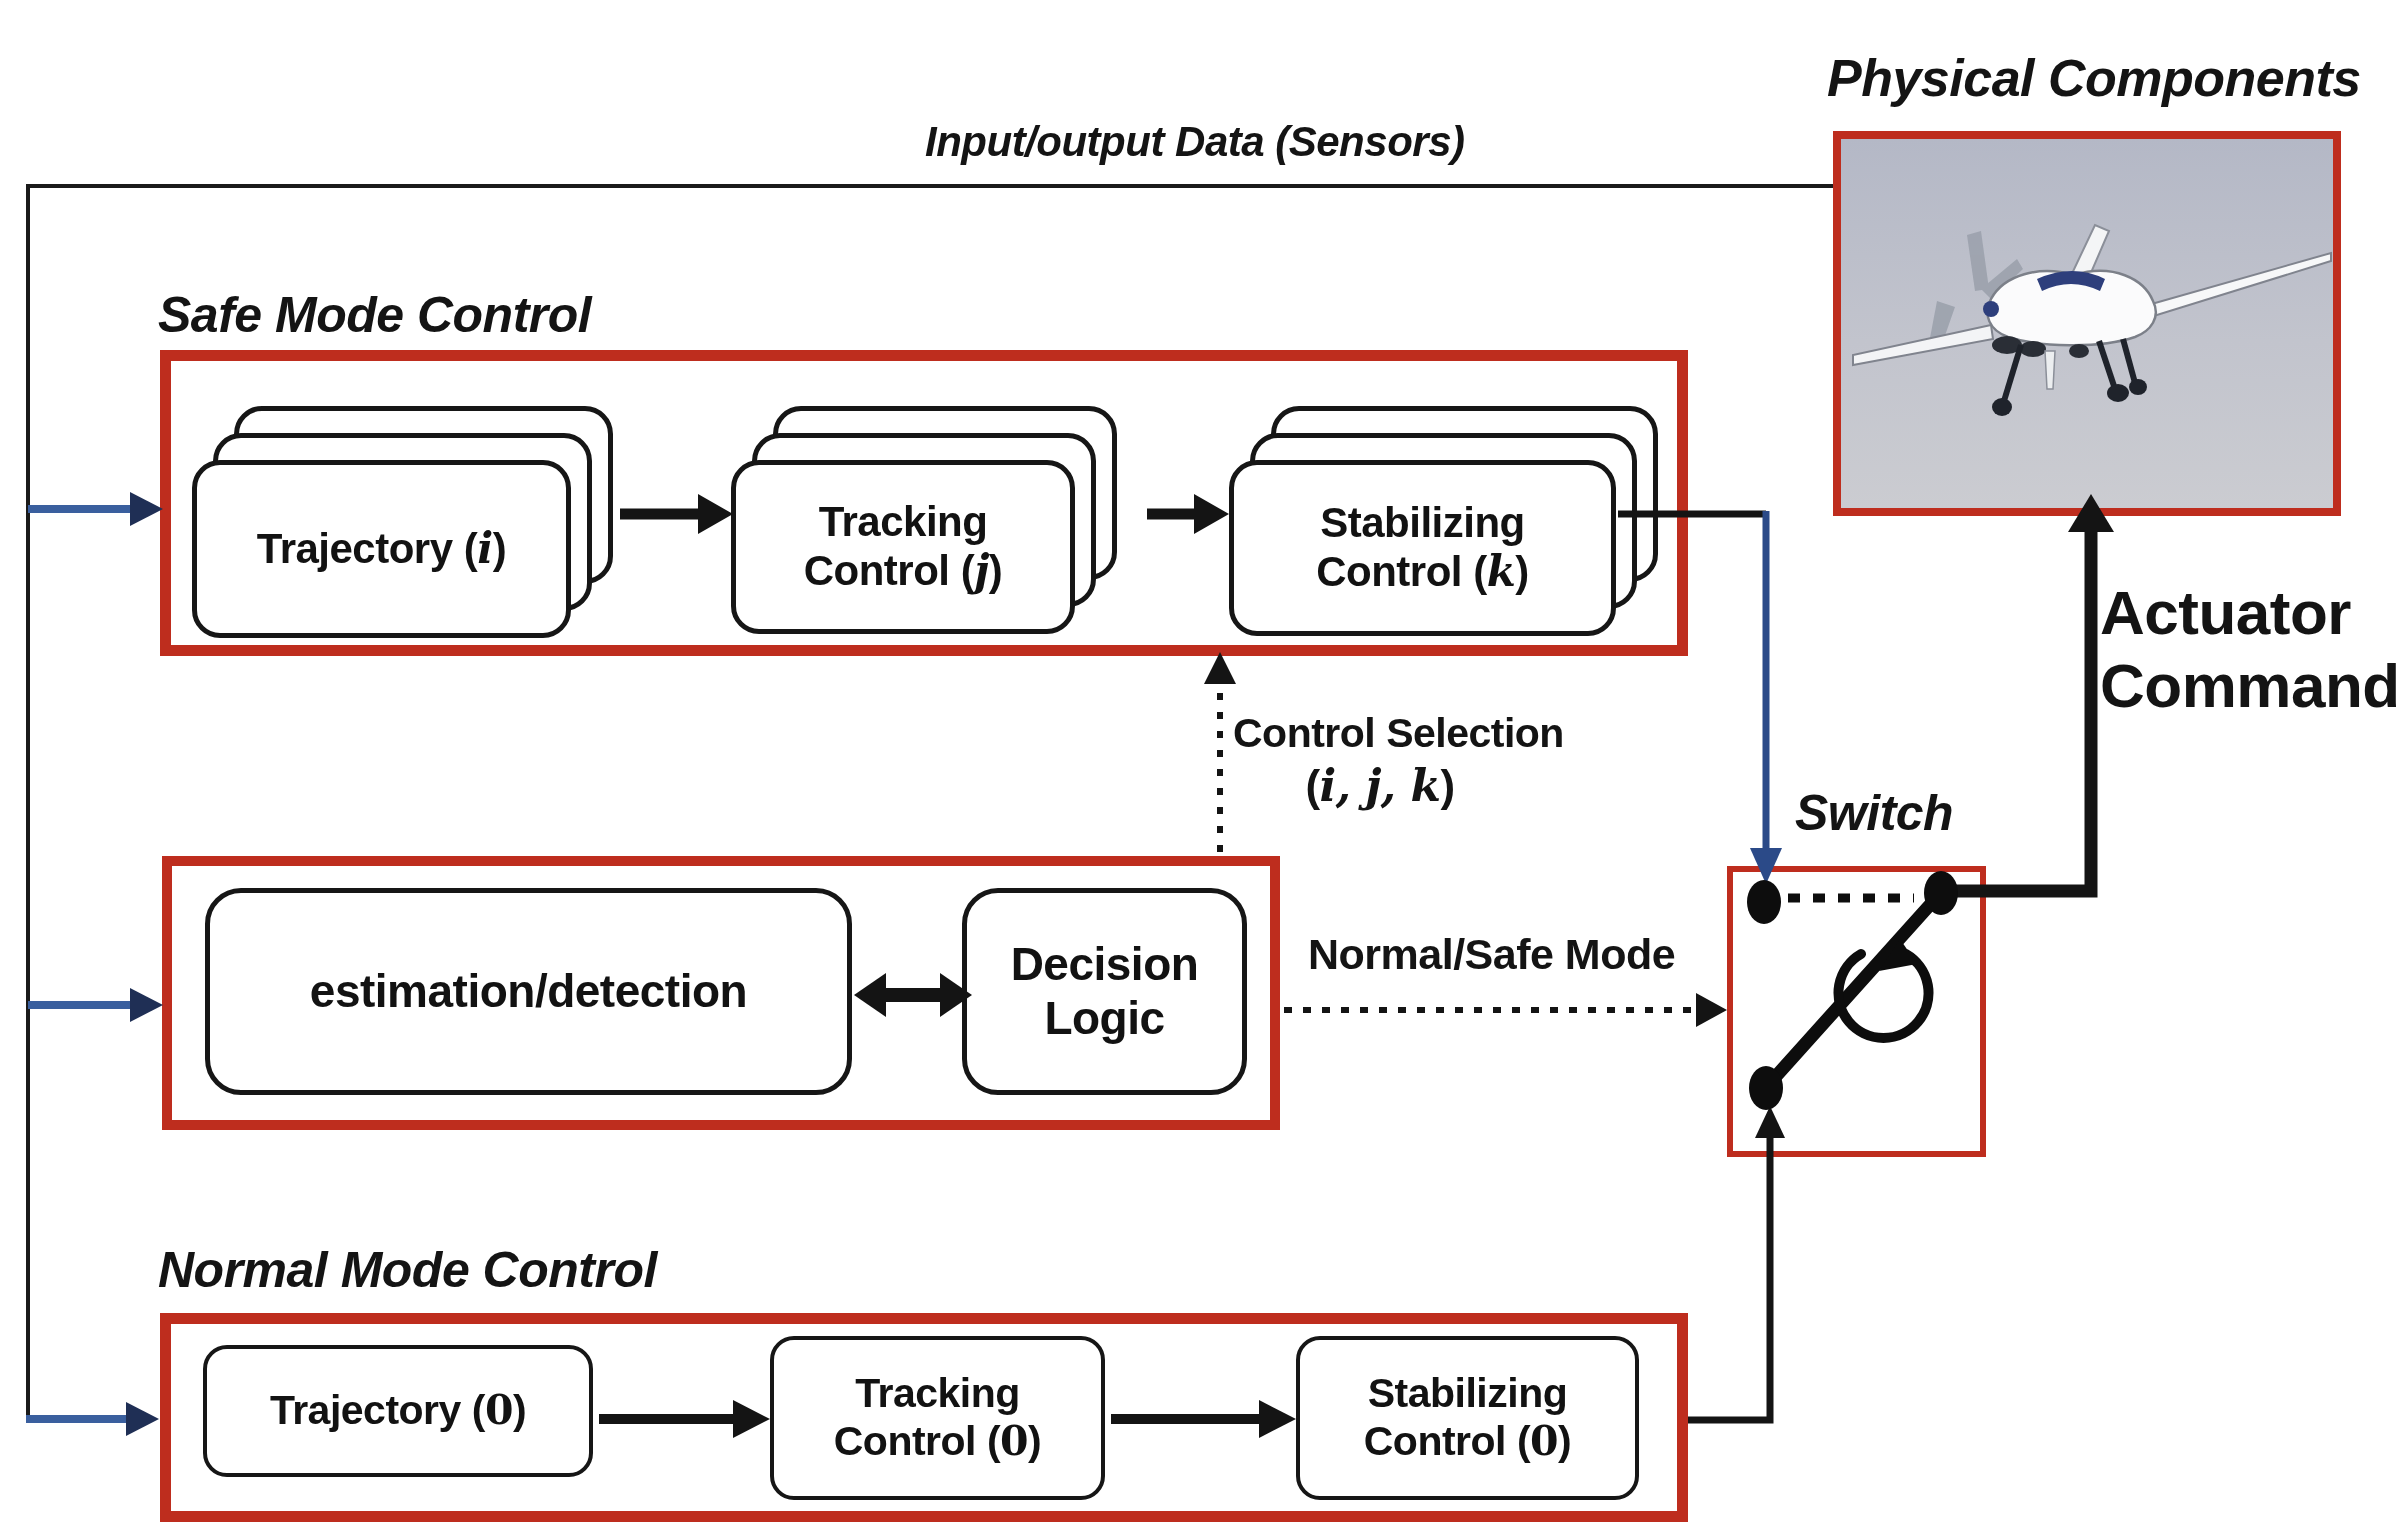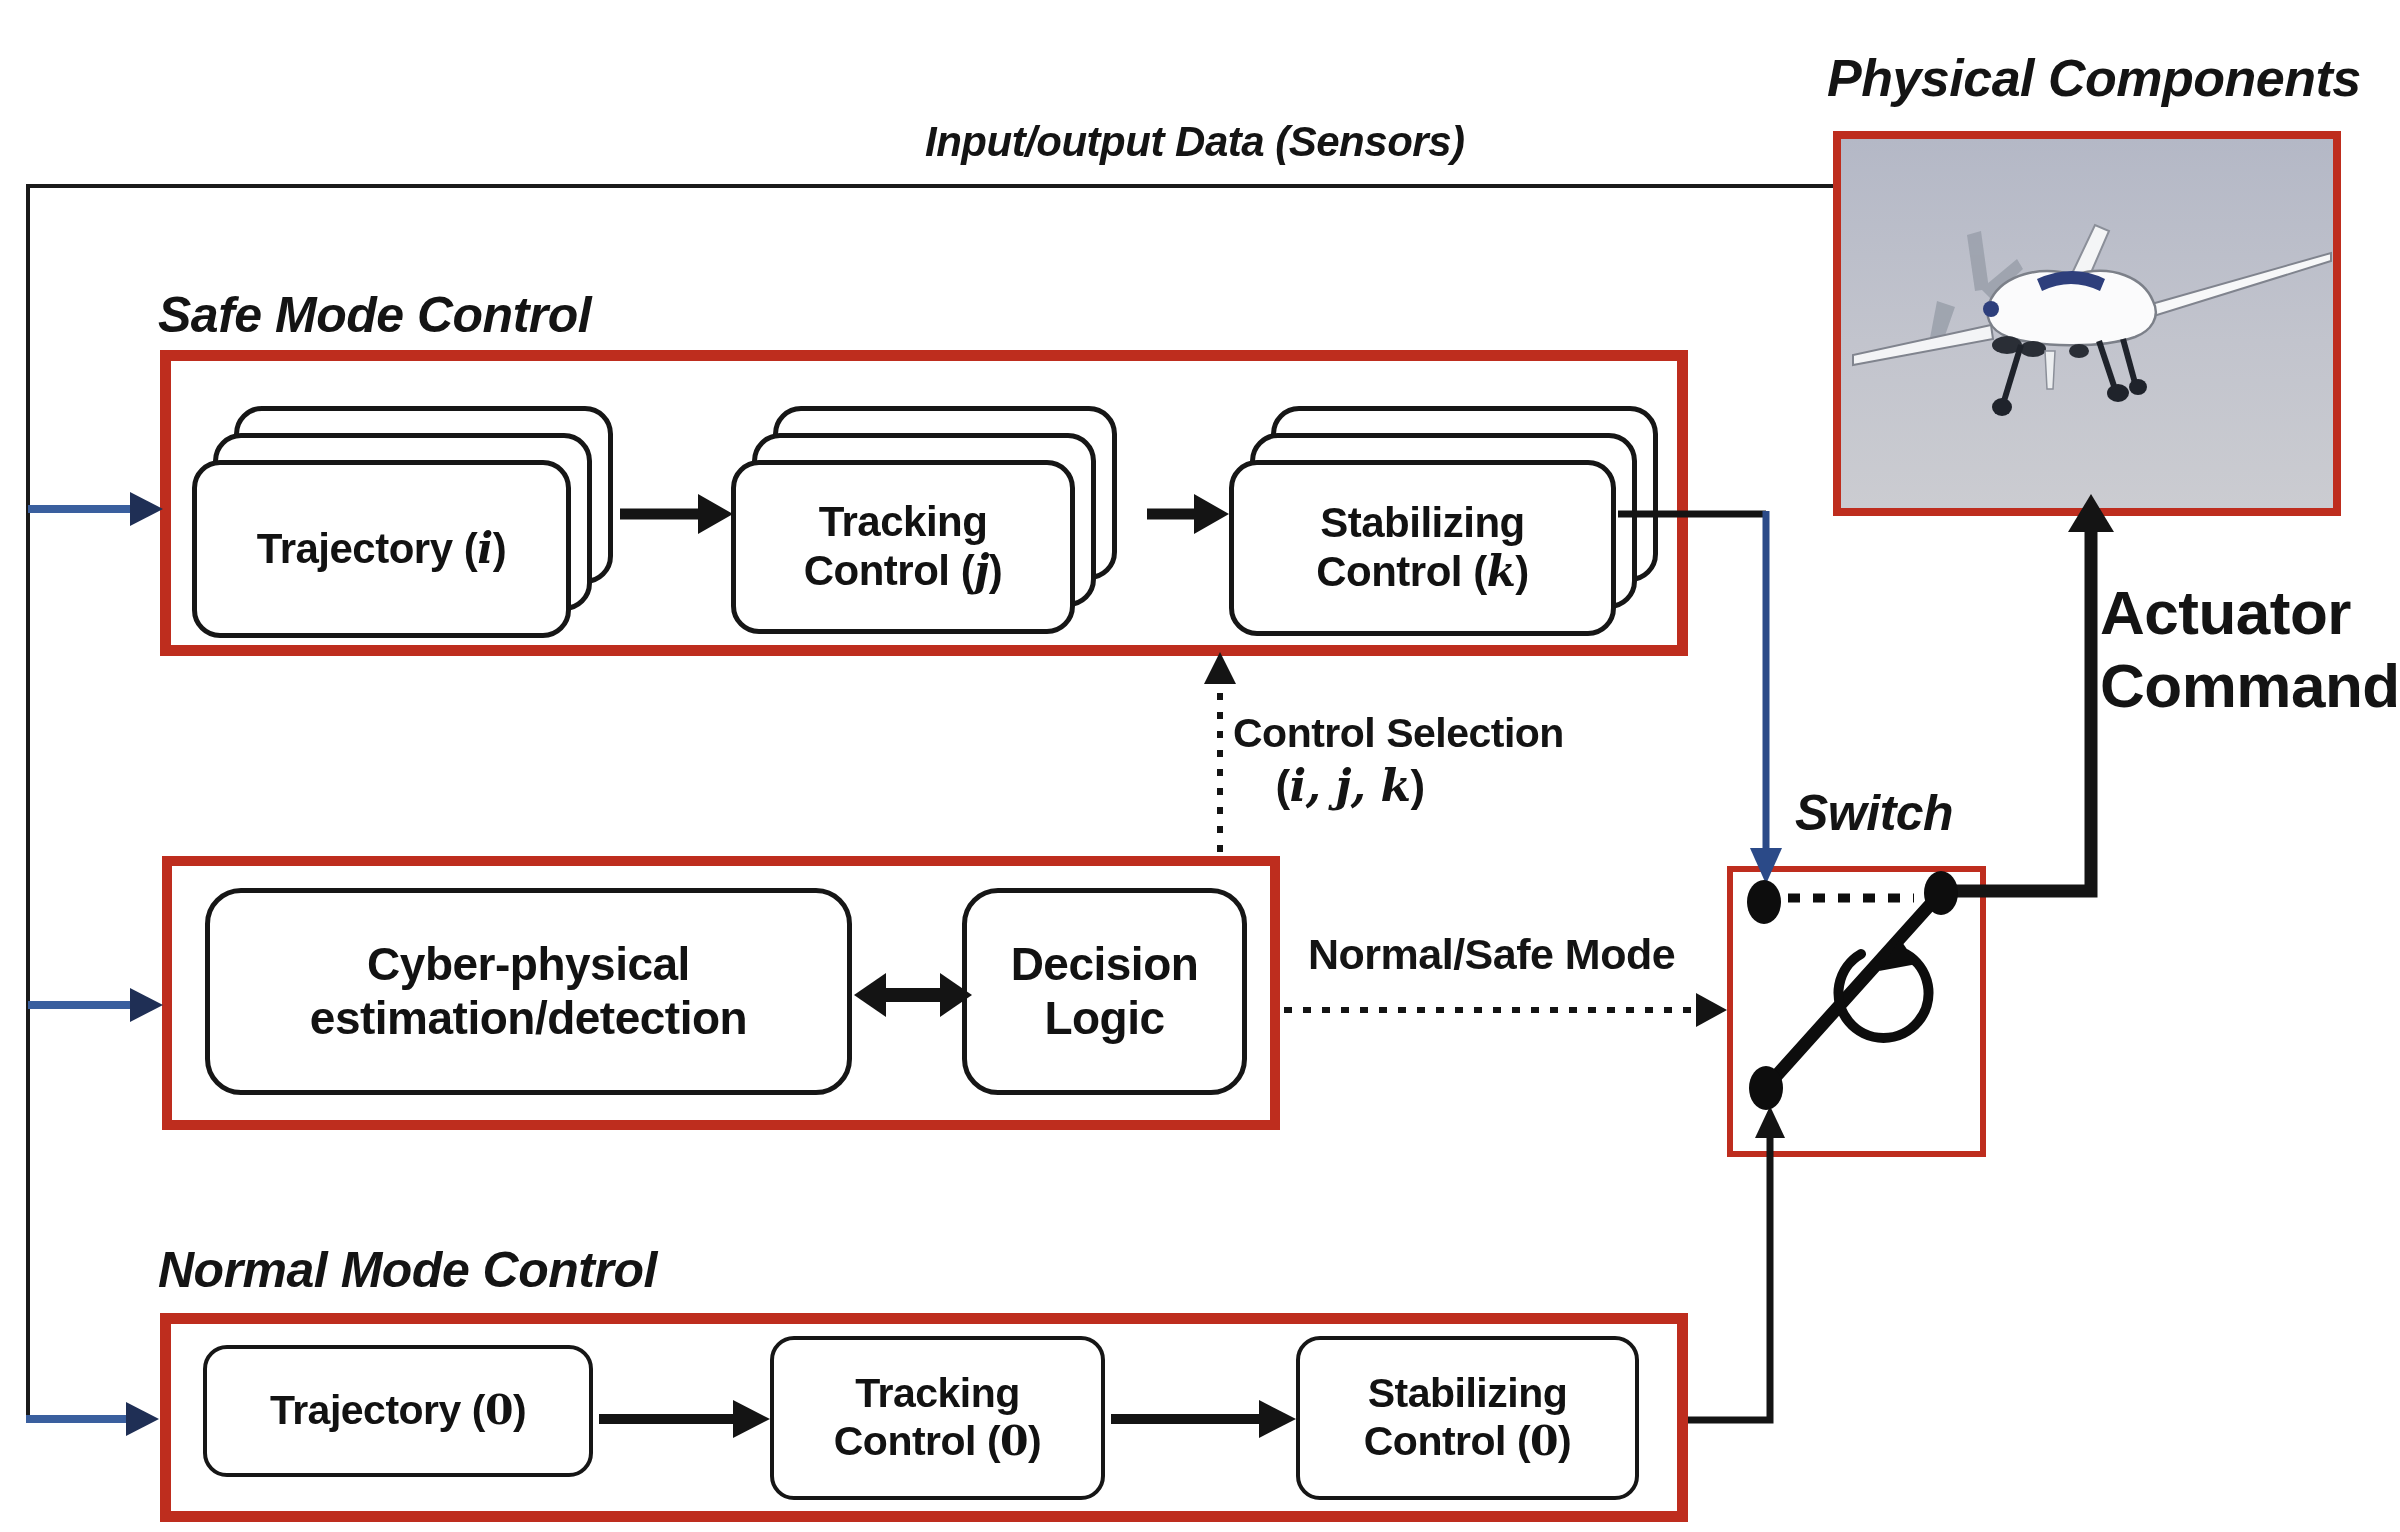--- a/index.html
+++ b/index.html
@@ -32,21 +32,21 @@
 
   <div class="abs title" style="left:158px;top:286px;font-size:50px;">Safe Mode Control</div>
 
 
   <div class="abs title" style="left:158px;top:1241px;font-size:50px;">Normal Mode Control</div>
 
   <div class="abs title" style="left:1795px;top:784px;font-size:50px;">Switch</div>
 
   <div class="abs note" style="left:1233px;top:710px;font-size:41px;">Control Selection</div>
 
-  <div class="abs note" style="left:1220px;top:760px;width:260px;text-align:center;font-size:44px;"><span>(</span><span class="mv">i, j, k</span><span>)</span></div>
+  <div class="abs note" style="left:1250px;top:760px;width:260px;text-align:center;font-size:44px;"><span>(</span><span class="mv">i, j, k</span><span>)</span></div>
 
   <div class="abs note" style="left:1308px;top:930px;font-size:43px;">Normal/Safe Mode</div>
 
   <div class="abs note" style="left:2100px;top:576px;width:240px;text-align:center;font-size:62px;line-height:1.18;">
     <span class="l1">Actuator</span>
     <span class="l2">Commands</span>
   </div>
 
   <div class="redbox" style="left:160px;top:350px;width:1528px;height:306px;"></div>
 
@@ -127,21 +127,20 @@
     <div class="card front" style="left:0;top:54px;width:387px;height:176px;">
       <div class="lbl">
           <span class="l1">Stabilizing</span>
           <span class="l2"><span>Control (</span><span class="mv">k</span><span>)</span></span>
         </div>
     </div>
   </div>
 
   <div class="bigbox" style="left:205px;top:888px;width:647px;height:207px;">
     <div class="lbl" style="font-size:46px;">
-        <span class="l1">Cyber-physical</span>
         <span class="l2">estimation/detection</span>
       </div>
   </div>
   <div class="bigbox" style="left:962px;top:888px;width:285px;height:207px;">
     <div class="lbl" style="font-size:46px;">
         <span class="l1">Decision</span>
         <span class="l2">Logic</span>
       </div>
   </div>
 

